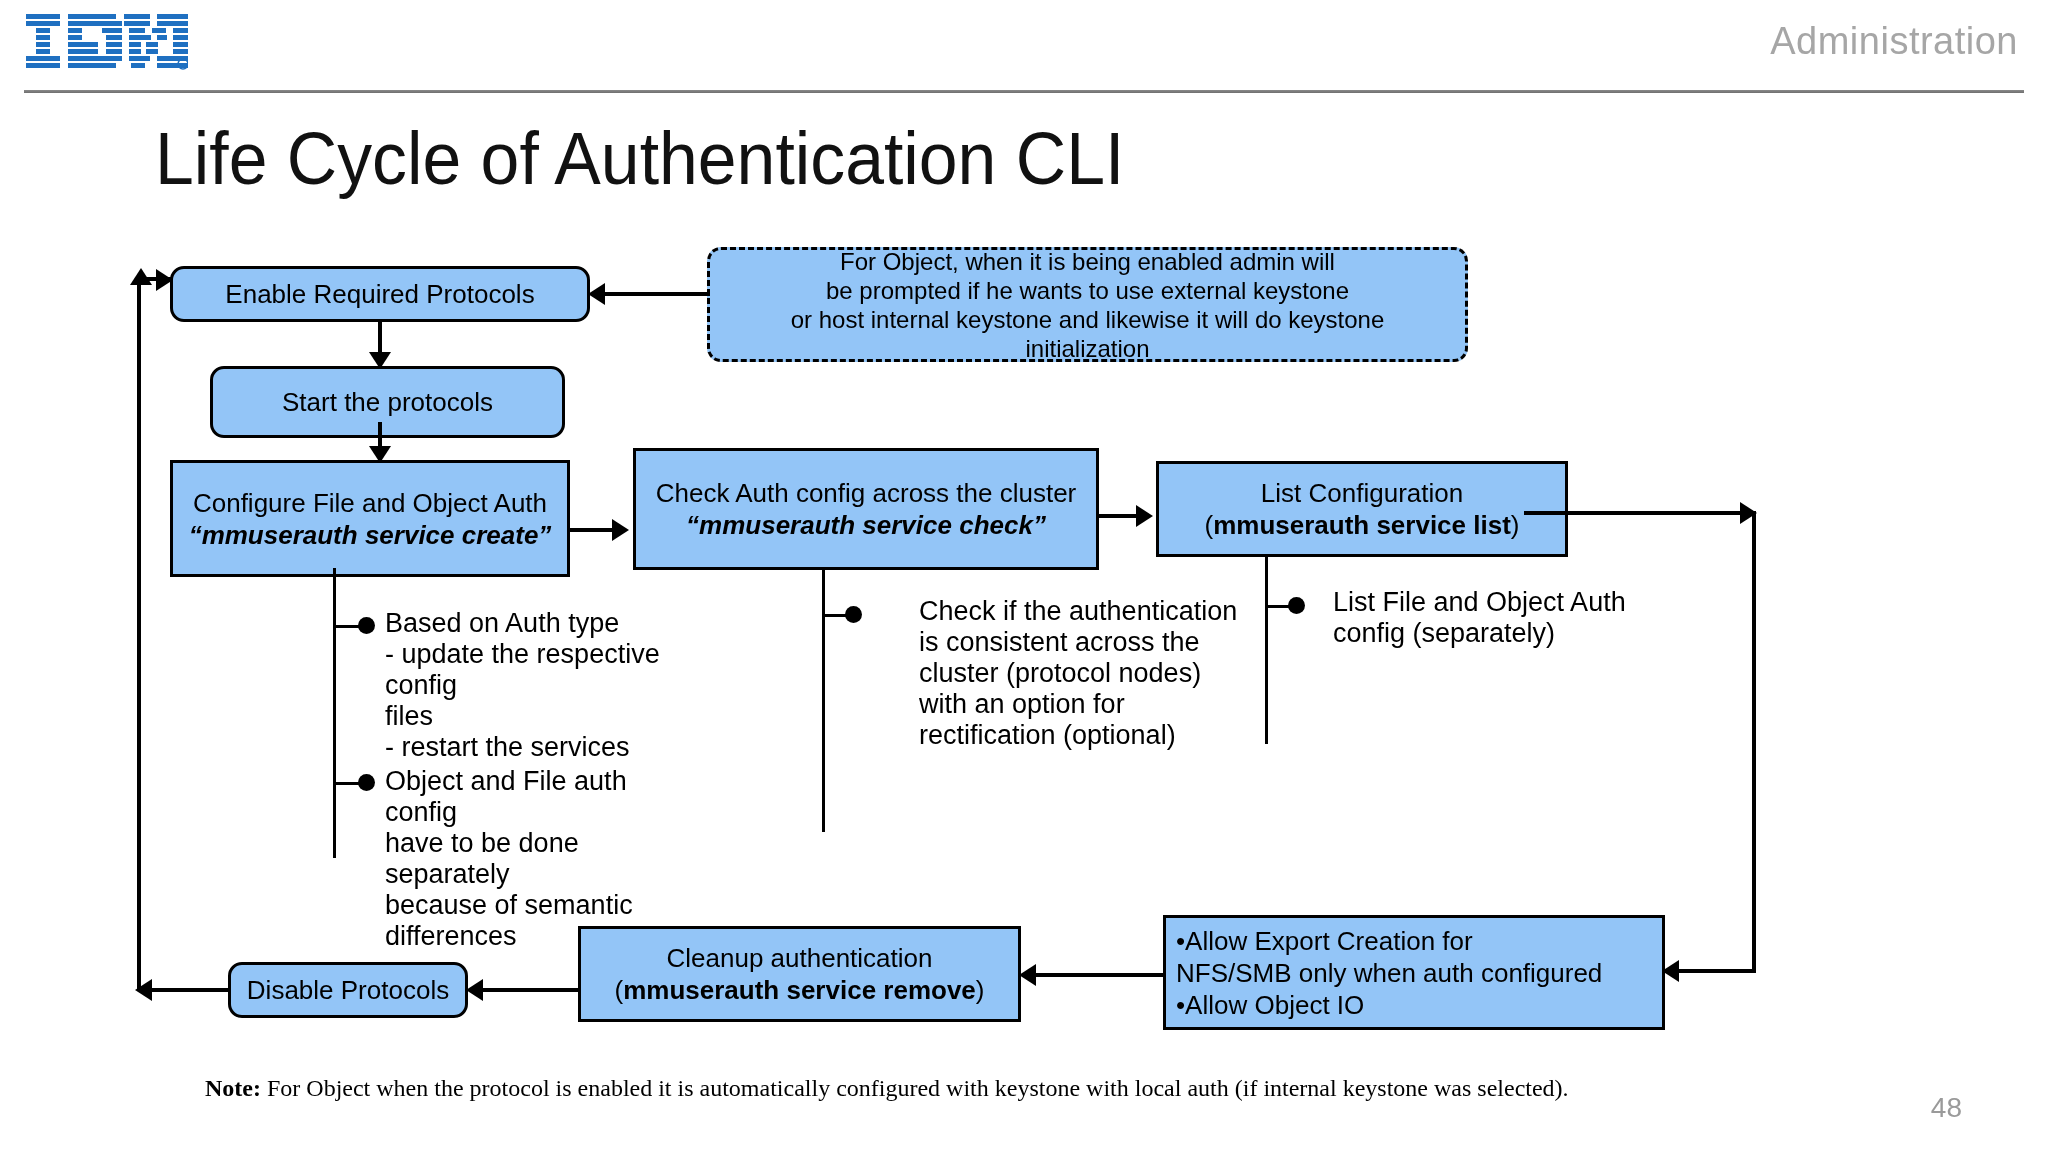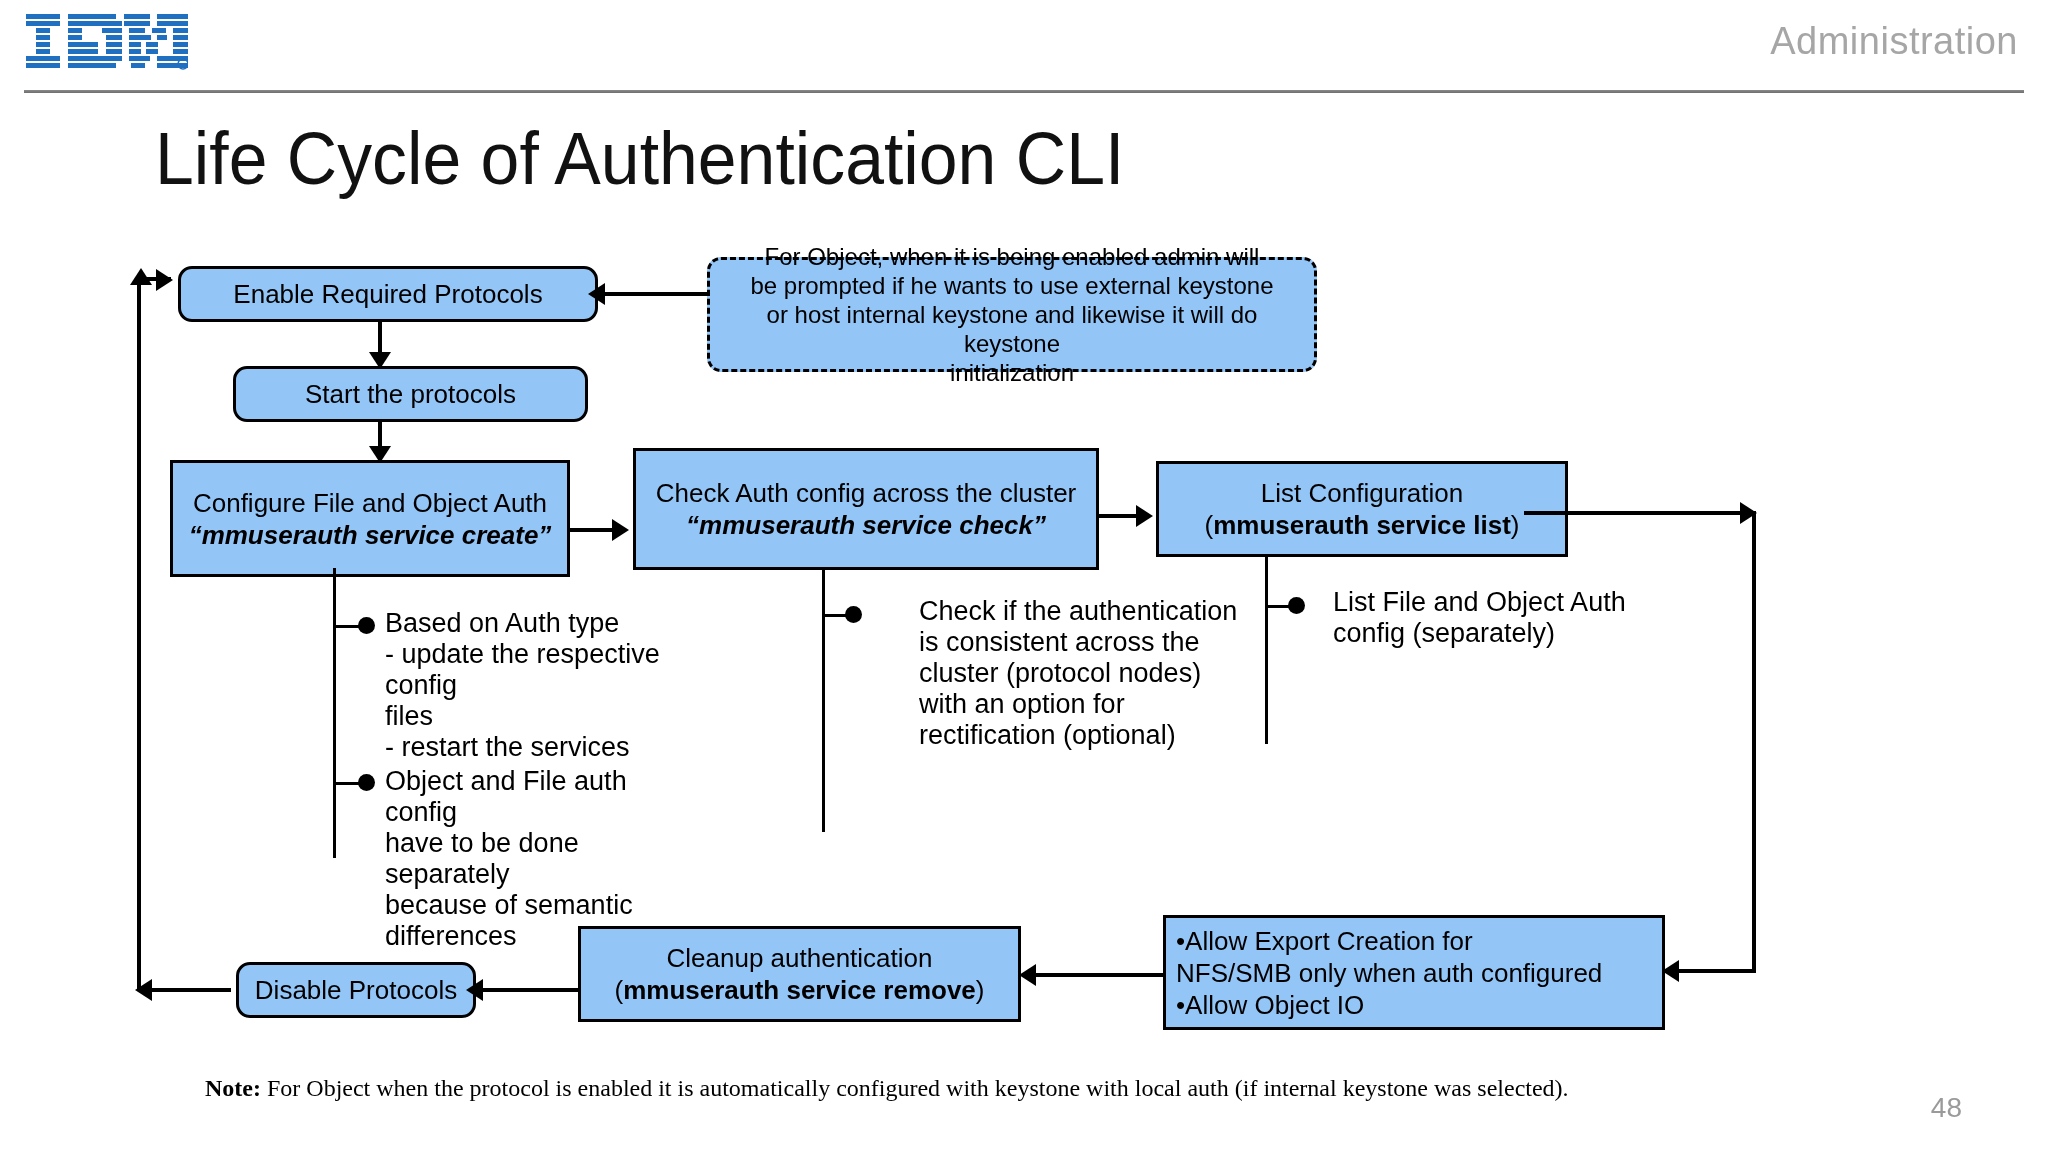--- a/index.html
+++ b/index.html
@@ -43,21 +43,21 @@
     background:#93C5F7;
     border:3px solid #000000;
     box-sizing:border-box;
     display:flex;align-items:center;justify-content:center;
     text-align:center;
     color:#000;
     font-size:26px;
     line-height:32px;
     font-family:"Liberation Sans", sans-serif;
   }
-  .node.rounded{border-radius:14px;border-width:3px;margin-left:8px;}
+  .node.rounded{border-radius:14px;border-width:3px;}
   .node.dashed{border-style:dashed;border-width:3px;border-radius:14px;}
   .node .inner{padding:2px 10px;width:100%;}
   .node .cmd-it{font-weight:bold;font-style:italic;}
   .node .cmd-bd{font-weight:bold;font-style:normal;}
   .node.left-align .inner{text-align:left;}
 
   
   .ln{position:absolute;background:#000;}
   .ln.h{height:4px;}
   .ln.v{width:4px;}
@@ -155,21 +155,21 @@
 </div>
 
 <div id="slide-title">Life Cycle of Authentication CLI</div>
 
 <div id="diagram">
 
   <div class="node rounded" style="left:170px;top:266px;width:420px;height:56px;">
     <span class="inner">Enable Required Protocols</span>
   </div>
 
-  <div class="node rounded" style="left:225px;top:366px;width:355px;height:56px;">
+  <div class="node rounded" style="left:210px;top:366px;width:355px;height:72px;">
     <span class="inner">Start the protocols</span>
   </div>
 
   <div class="node" style="left:170px;top:460px;width:400px;height:117px;">
     <span class="inner">
       <span>Configure File and Object Auth</span><br>
       <span class="cmd-it">“mmuserauth service create”</span>
     </span>
   </div>
 
@@ -180,21 +180,21 @@
     </span>
   </div>
 
   <div class="node" style="left:1156px;top:461px;width:412px;height:96px;">
     <span class="inner">
       <span>List Configuration</span><br>
       <span>(</span><span class="cmd-bd">mmuserauth service list</span><span>)</span>
     </span>
   </div>
 
-  <div class="node dashed" style="left:707px;top:257px;width:610px;height:115px;font-size:24px;line-height:29px;">
+  <div class="node dashed" style="left:707px;top:247px;width:761px;height:115px;font-size:24px;line-height:29px;">
     <span class="inner">
       <span>For Object, when it is being  enabled admin will</span><br>
       <span>be prompted if he wants to use external keystone</span><br>
       <span>or host internal keystone and likewise it will do keystone</span><br>
       <span>initialization</span>
     </span>
   </div>
 
   <div class="node" style="left:578px;top:926px;width:443px;height:96px;">
     <span class="inner">

